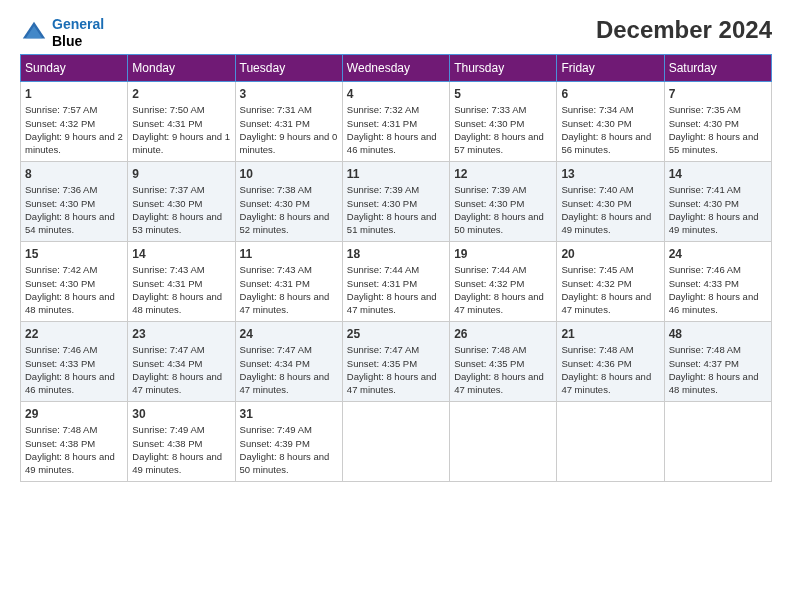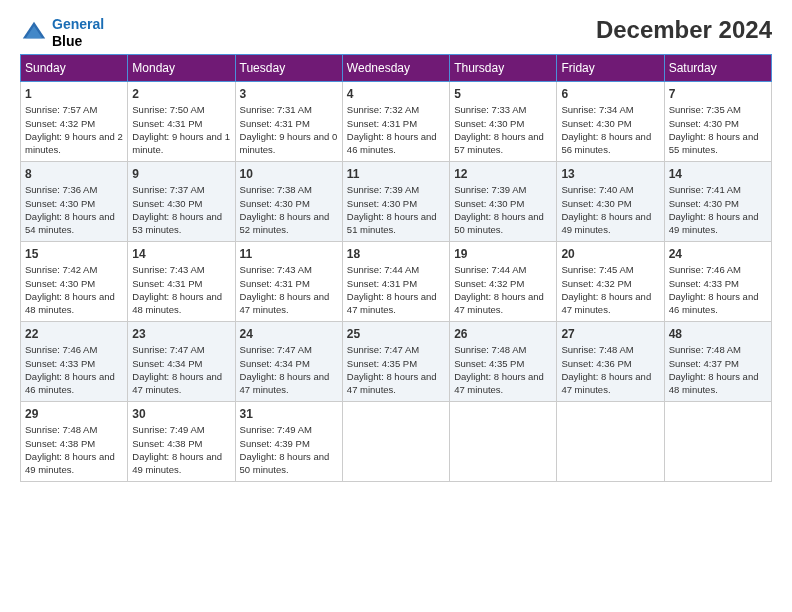--- a/index.html
+++ b/index.html
@@ -148,21 +148,21 @@
           <td><span class="day-num">19</span><span>Sunrise: 7:44 AM</span><br><span>Sunset: 4:32 PM</span><br><span>Daylight: 8 hours and 47 minutes.</span></td>
           <td><span class="day-num">20</span><span>Sunrise: 7:45 AM</span><br><span>Sunset: 4:32 PM</span><br><span>Daylight: 8 hours and 47 minutes.</span></td>
           <td><span class="day-num">24</span><span>Sunrise: 7:46 AM</span><br><span>Sunset: 4:33 PM</span><br><span>Daylight: 8 hours and 46 minutes.</span></td>
         </tr>
         <tr>
           <td><span class="day-num">22</span><span>Sunrise: 7:46 AM</span><br><span>Sunset: 4:33 PM</span><br><span>Daylight: 8 hours and 46 minutes.</span></td>
           <td><span class="day-num">23</span><span>Sunrise: 7:47 AM</span><br><span>Sunset: 4:34 PM</span><br><span>Daylight: 8 hours and 47 minutes.</span></td>
           <td><span class="day-num">24</span><span>Sunrise: 7:47 AM</span><br><span>Sunset: 4:34 PM</span><br><span>Daylight: 8 hours and 47 minutes.</span></td>
           <td><span class="day-num">25</span><span>Sunrise: 7:47 AM</span><br><span>Sunset: 4:35 PM</span><br><span>Daylight: 8 hours and 47 minutes.</span></td>
           <td><span class="day-num">26</span><span>Sunrise: 7:48 AM</span><br><span>Sunset: 4:35 PM</span><br><span>Daylight: 8 hours and 47 minutes.</span></td>
-          <td><span class="day-num">27</span><span>Sunrise: 7:48 AM</span><br><span>Sunset: 4:36 PM</span><br><span>Daylight: 8 hours and 47 minutes.</span></td>
+          <td><span class="day-num">21</span><span>Sunrise: 7:48 AM</span><br><span>Sunset: 4:36 PM</span><br><span>Daylight: 8 hours and 47 minutes.</span></td>
           <td><span class="day-num">48</span><span>Sunrise: 7:48 AM</span><br><span>Sunset: 4:37 PM</span><br><span>Daylight: 8 hours and 48 minutes.</span></td>
         </tr>
         <tr>
           <td><span class="day-num">29</span><span>Sunrise: 7:48 AM</span><br><span>Sunset: 4:38 PM</span><br><span>Daylight: 8 hours and 49 minutes.</span></td>
           <td><span class="day-num">30</span><span>Sunrise: 7:49 AM</span><br><span>Sunset: 4:38 PM</span><br><span>Daylight: 8 hours and 49 minutes.</span></td>
           <td><span class="day-num">31</span><span>Sunrise: 7:49 AM</span><br><span>Sunset: 4:39 PM</span><br><span>Daylight: 8 hours and 50 minutes.</span></td>
           <td class="empty"></td>
           <td class="empty"></td>
           <td class="empty"></td>
           <td class="empty"></td>

